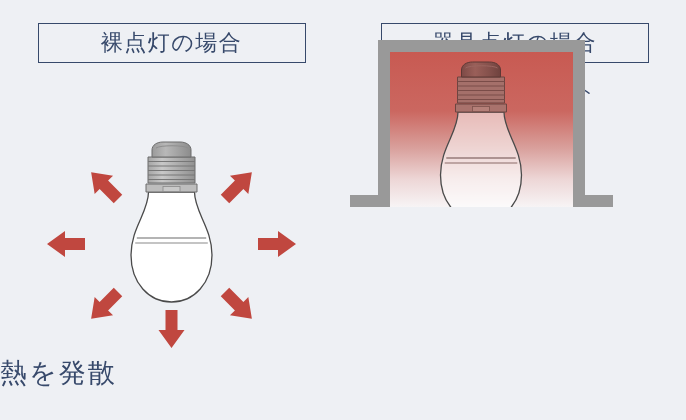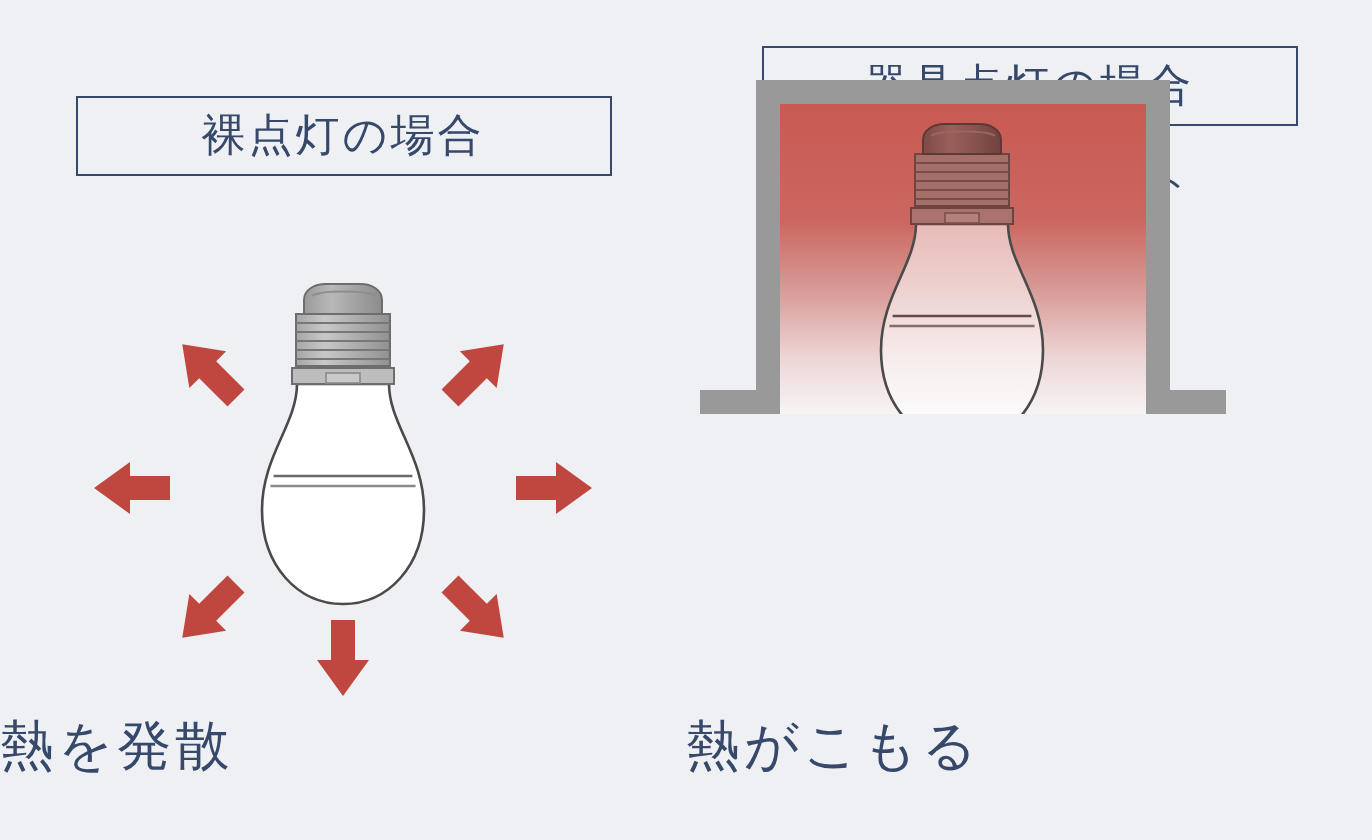--- a/index.html
+++ b/index.html
@@ -43,21 +43,21 @@
     background: transparent;
   }
   .title-text {
     font-size: 22px;
     color: #37496b;
     letter-spacing: 1.5px;
     line-height: 1;
     white-space: nowrap;
     font-weight: 400;
   }
-  #title-box-left  { width: 268px; margin-top: 25px; }
+  #title-box-left  { width: 268px; }
   #title-box-right { width: 268px; }
 
   .subtitle {
     position: absolute;
     top: 79px;
     left: 0;
     width: 343px;
     text-align: center;
     font-size: 19px;
     color: #37496b;
@@ -236,16 +236,15 @@
             <path d="M 114.5 99.5 L 161.5 99.5"></path>
           </g>
 
           <path d="M 118.5 77 L 118.5 70 C 118.5 65, 123.5 62, 129.5 62
                    L 146.5 62 C 152.5 62, 157.5 65, 157.5 70 L 157.5 77 Z" fill="url(#baseCapGradR)" stroke="#5d3835" stroke-width="1"></path>
           <path d="M 122.5 68 C 126.5 65, 150.5 65, 154.5 68" stroke="#9b6660" stroke-width="1" fill="none"></path>
         </g>
       </svg>
     </div>
 
-    <div class="caption">熱がこもる</div>
   </div>
 
 </div>
 
 </body></html>

